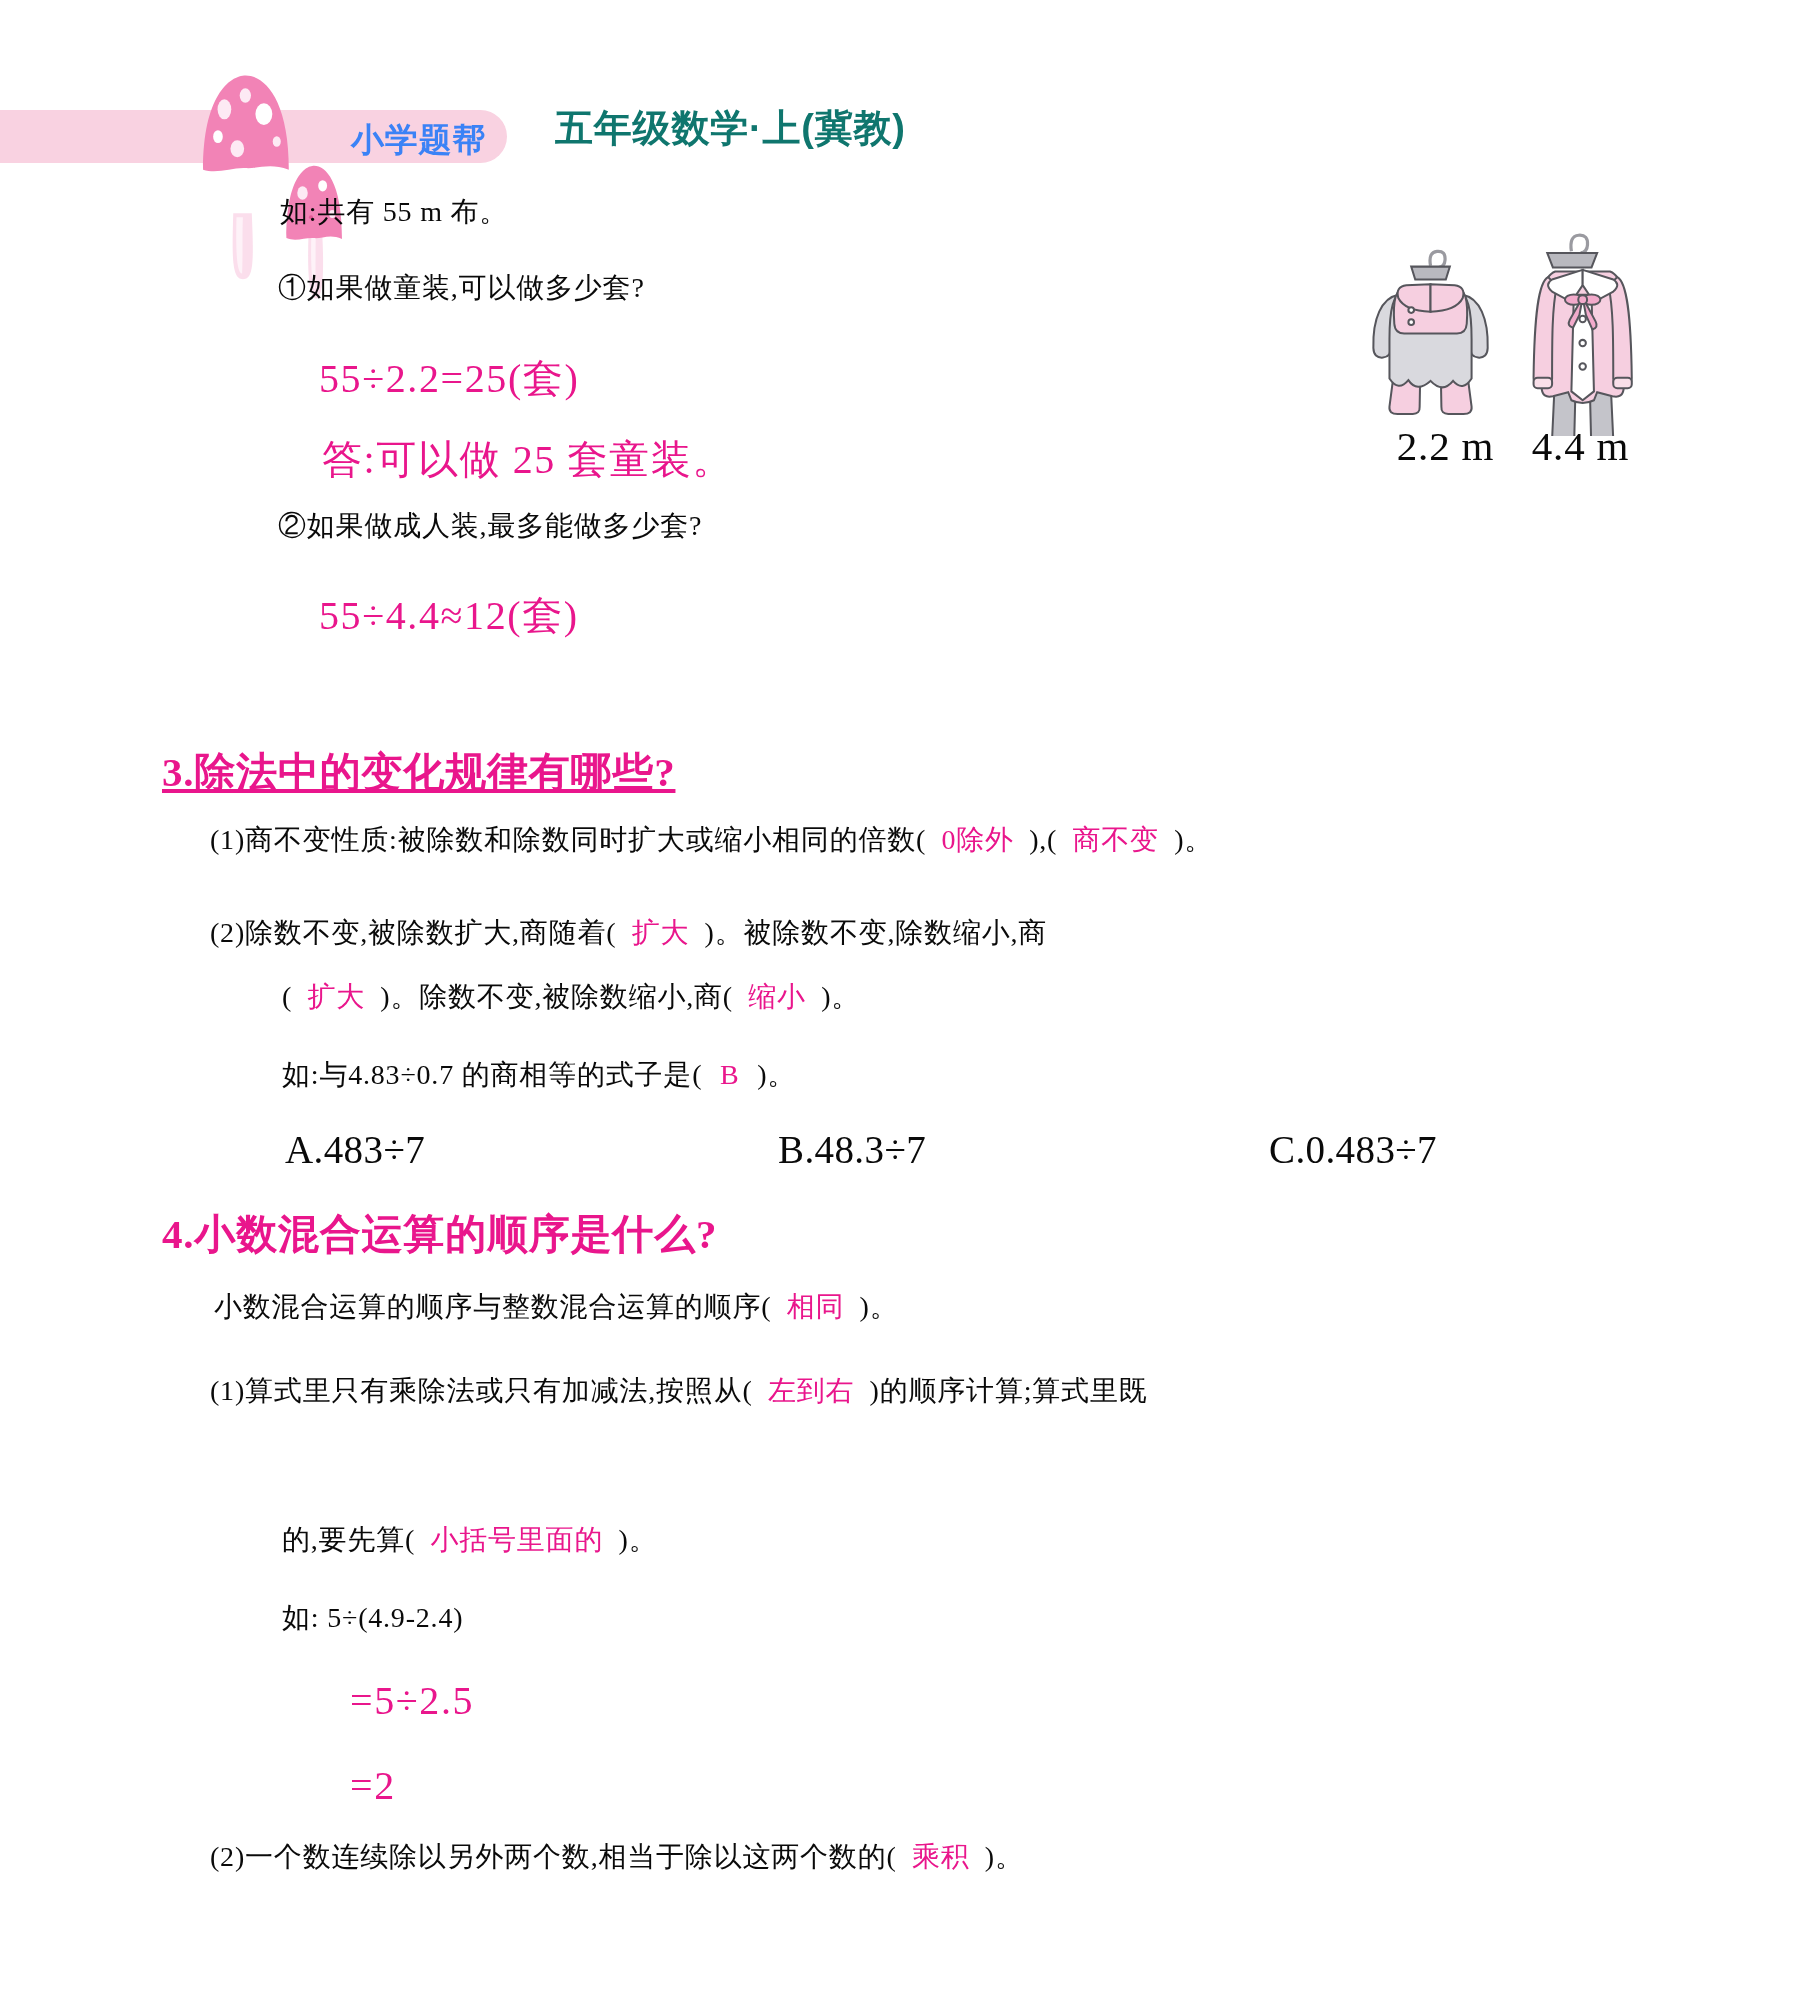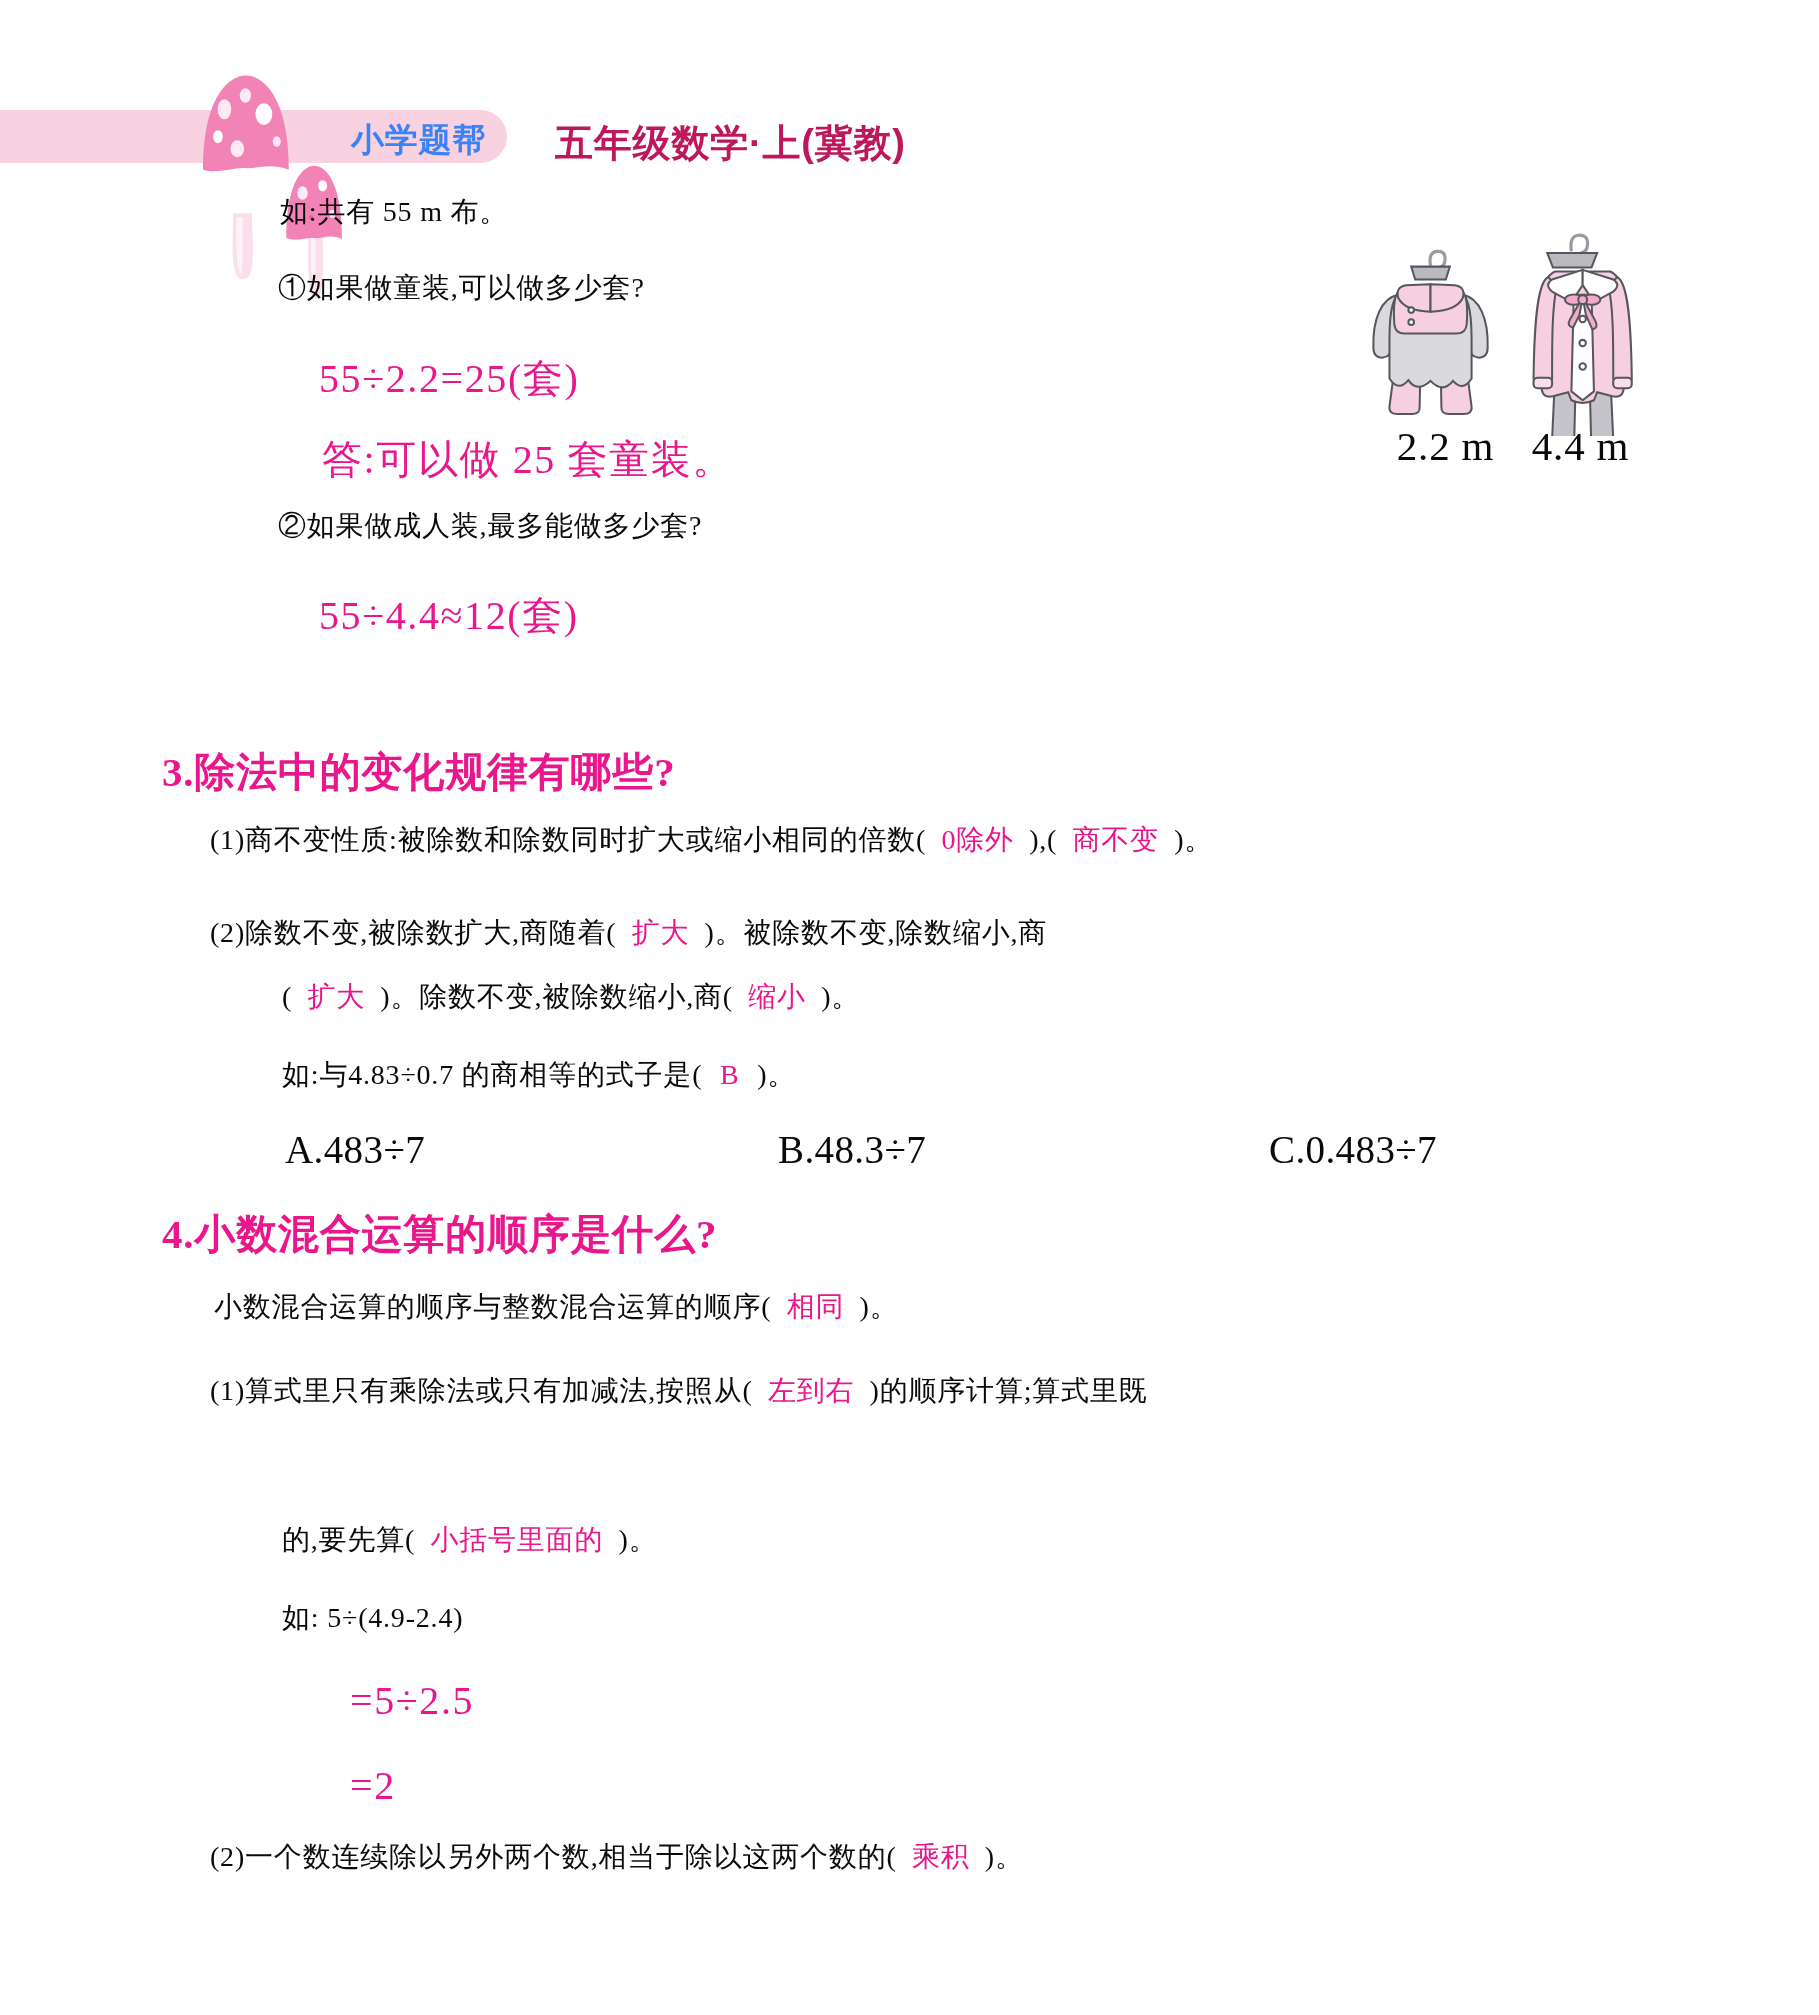--- a/index.html
+++ b/index.html
@@ -1,21 +1,21 @@
 <!DOCTYPE html>
 <html style="font-size:6.4px"><head>
 <meta charset="utf-8">
 <style>
   html,body{margin:0;padding:0;background:#ffffff;}
   body{width:1820px;height:2532px;position:relative;font-family:"Liberation Serif","DejaVu Serif",serif;color:#0a0a0a;}
   .page{position:absolute;inset:0;background:#ffffff;overflow:hidden;}
   .abs{position:absolute;}
   .banner{position:absolute;left:0;top:110px;width:507px;height:53px;background:#f9d2e1;border-radius:0 26.6px 26.6px 0;}
   .brand{position:absolute;left:351px;top:118px;font-family:"Liberation Sans","DejaVu Sans",sans-serif;font-weight:bold;font-size:33px;letter-spacing:0.8px;color:#3b82f6;}
-  .edition{position:absolute;left:555px;top:118px;font-family:"Liberation Sans","DejaVu Sans",sans-serif;font-weight:bold;font-size:38px;letter-spacing:0.8px;color:#be185d;}
+  .edition{position:absolute;left:555px;top:103px;font-family:"Liberation Sans","DejaVu Sans",sans-serif;font-weight:bold;font-size:38px;letter-spacing:0.8px;color:#0f766e;}
   .t{position:absolute;font-size:28px;letter-spacing:0.8px;white-space:nowrap;}
   .h{position:absolute;font-size:41px;font-weight:bold;color:#e9168c;letter-spacing:0.8px;white-space:nowrap;}
   .eq{position:absolute;font-size:40px;color:#e9168c;letter-spacing:1.6px;white-space:nowrap;}
   .ans{color:#e9168c;padding:0 15.3px;}
   .ansB{color:#e9168c;padding:0 17.7px;}
   .opt{position:absolute;font-size:39px;letter-spacing:0.4px;}
   .lbl{position:absolute;width:129px;text-align:center;font-size:41px;letter-spacing:0.8px;}
   svg{display:block;}
 </style>
 </head>
@@ -106,21 +106,21 @@
 
   <div class="t" style="left:280px;top:193px;">如:共有 55 m 布。</div>
 
   <div class="t" style="left:278px;top:269px;">①如果做童装,可以做多少套?</div>
   <div class="eq" style="left:319px;top:351px;">55÷2.2=25(套)</div>
   <div class="eq" style="left:322px;top:432px;">答:可以做 25 套童装。</div>
 
   <div class="t" style="left:278px;top:507px;">②如果做成人装,最多能做多少套?</div>
   <div class="eq" style="left:319px;top:588px;">55÷4.4≈12(套)</div>
 
-  <div class="h" style="left:162px;top:745px;">3.除法中的变化规律有哪些?</div>
+  <div class="h" style="left:162px;top:745px;text-decoration:underline;">3.除法中的变化规律有哪些?</div>
 
   <div class="t" style="left:210px;top:821px;"><span>(1)商不变性质:被除数和除数同时扩大或缩小相同的倍数(</span><span class="ans">0除外</span><span>),(</span><span class="ans">商不变</span><span>)。</span></div>
 
   <div class="t" style="left:210px;top:914px;"><span>(2)除数不变,被除数扩大,商随着(</span><span class="ans">扩大</span><span>)。被除数不变,除数缩小,商</span></div>
 
   <div class="t" style="left:282px;top:978px;"><span>(</span><span class="ans">扩大</span><span>)。除数不变,被除数缩小,商(</span><span class="ans">缩小</span><span>)。</span></div>
 
   <div class="t" style="left:282px;top:1056px;"><span>如:与4.83÷0.7 的商相等的式子是(</span><span class="ansB">B</span><span>)。</span></div>
 
   <div>

